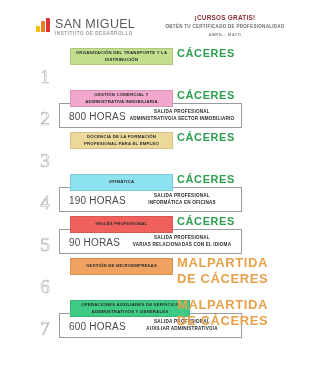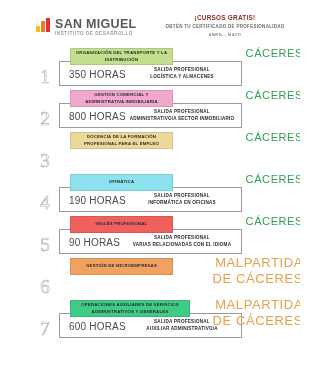--- a/index.html
+++ b/index.html
@@ -52,21 +52,21 @@
     border-radius: 0.5px;
   }
   .bar-y { height: 6px; background: #f2c014; }
   .bar-o { height: 11px; background: #ed7d22; }
   .bar-r { height: 14px; background: #e03232; }
   .logo-text {
     line-height: 1;
   }
   .logo-main {
     font-size: 12.5px;
-    font-weight: bold;
+    font-weight: normal;
     letter-spacing: 0.3px;
     color: #58595b;
     display: block;
   }
   .logo-sub {
     font-size: 4.6px;
     font-weight: bold;
     letter-spacing: 0.55px;
     color: #9a9b9e;
     display: block;
@@ -196,27 +196,27 @@
     font-size: 4.3px;
     font-weight: bold;
     letter-spacing: 0.2px;
     line-height: 1.4;
     color: #2b2b2d;
   }
   .badge.wide { width: 120px; }
 
   .city {
     position: absolute;
-    left: 191px;
+    left: 177px;
     top: -1px;
     width: 112px;
-    text-align: right;
+    text-align: left;
     font-family: "Liberation Sans", sans-serif;
     font-size: 11px;
-    font-weight: normal;
+    font-weight: bold;
     letter-spacing: 0.6px;
     line-height: 1.25;
     color: #2f9e4f;
   }
   .city.malpartida {
     color: #e8a04a;
     font-size: 13px;
     top: -3px;
   }
   .city .cl2 { display: block; }
@@ -241,27 +241,20 @@
     <div class="header-right">
       <span class="hr-line1">¡CURSOS GRATIS!</span>
       <span class="hr-line2">OBTÉN TU CERTIFICADO DE PROFESIONALIDAD</span>
       <span class="hr-line3">ABRIL - MAYO</span>
     </div>
   </div>
 
   <div class="rows" id="rows">
       <div class="row">
         <div class="rank">1</div>
-        <div class="card">
-          <div class="hours">350 HORAS</div>
-          <div class="outcome">
-            <span class="oc-title">SALIDA PROFESIONAL</span>
-            <span class="oc-desc">LOGÍSTICA Y ALMACENES</span>
-          </div>
-        </div>
         <div class="badge" style="background: rgb(195, 223, 142);">
           <span>ORGANIZACIÓN DEL TRANSPORTE Y LA DISTRIBUCIÓN</span>
         </div>
         <div class="city">
           <span class="cl2">CÁCERES</span>
         </div>
       </div>
       <div class="row">
         <div class="rank">2</div>
         <div class="card">

